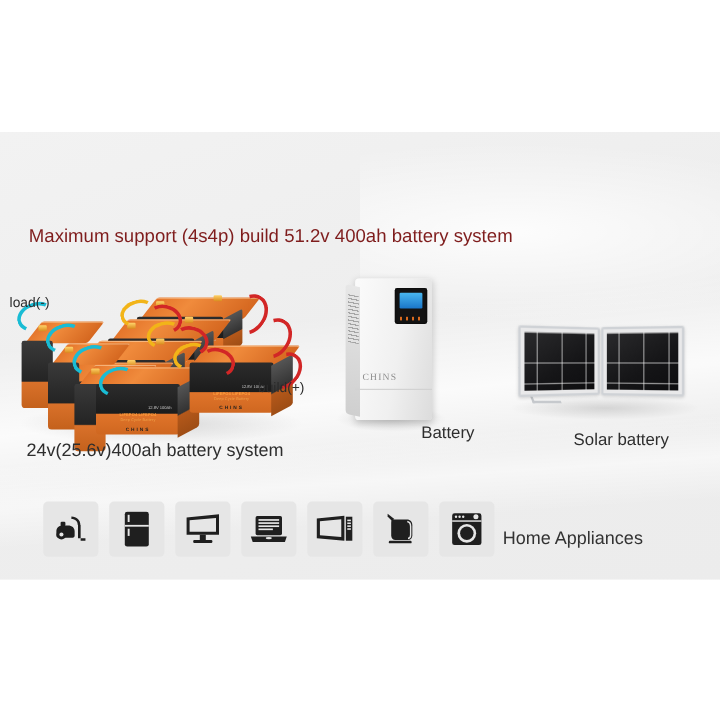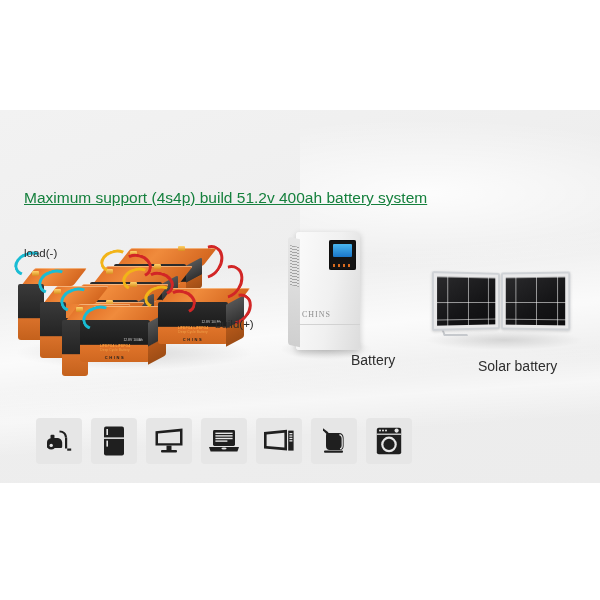--- a/index.html
+++ b/index.html
@@ -29,32 +29,32 @@
 
   
   .headline{
     position:absolute;left:24px;top:124px;width:540px;
     color:#e0852f;font-size:21px;font-weight:bold;line-height:25px;
     letter-spacing:.1px;
   }
   .headline .l2{display:block;}
   .subhead{
     position:absolute;left:24px;top:188px;width:550px;
-    color:#15803d;font-size:15.5px;line-height:20px;text-decoration:underline;
+    color:#7f1d1d;font-size:15.5px;line-height:20px;
   }
 
   
   .cap{position:absolute;color:#2e2e2e;font-size:14px;white-space:nowrap;}
   .cap-battery{left:22px;top:367px;font-size:15px;}
   .cap-inverter{left:351px;top:352px;}
   .cap-solar{left:478px;top:358px;}
   .cap-appliances{left:419px;top:440px;font-size:15px;color:#333;}
 
   .loadlbl{position:absolute;font-size:11.5px;color:#2b2b2b;white-space:nowrap;}
-  .load-neg{left:24px;top:247px;}
+  .load-neg{left:8px;top:247px;}
   .load-pos{left:215px;top:318px;}
 
   
   .bank{position:absolute;left:18px;top:248px;width:230px;height:115px;}
   .batt{position:absolute;width:96px;height:46px;}
   .batt .top{
     position:absolute;left:10px;top:0;width:86px;height:18px;
     background:linear-gradient(100deg,#e4742a 0%,#f08b3c 35%,#d4661f 100%);
     transform:skewX(-38deg);border-radius:2px;
     box-shadow:inset 0 1px 0 rgba(255,220,180,.55);
@@ -274,20 +274,21 @@
     <div class="cable c-red" style="left:104px;top:6px;width:24px;height:18px;border-width:3px;transform:rotate(14deg);"></div>
     <div class="cable c-red" style="left:126px;top:24px;width:24px;height:18px;border-width:3px;transform:rotate(14deg);"></div>
     <div class="cable c-red" style="left:148px;top:42px;width:24px;height:18px;border-width:3px;transform:rotate(14deg);"></div>
     <div class="cable c-red" style="left:176px;top:-4px;width:22px;height:30px;border-width:3px;transform:rotate(34deg);"></div>
     <div class="cable c-red" style="left:196px;top:16px;width:22px;height:30px;border-width:3px;transform:rotate(34deg);"></div>
     <div class="cable c-red" style="left:206px;top:44px;width:20px;height:28px;border-width:3px;transform:rotate(40deg);"></div>
   </div>
 
   <div class="loadlbl load-neg">load(-)</div>
   <div class="loadlbl load-pos">build(+)</div>
+  <div class="cap cap-battery">24v(25.6v)400ah battery system</div>
 
   <svg class="arw ar-left" width="34" height="17" viewBox="0 0 34 17">
     <path d="M0 8.5 L12 0 L12 4.5 L34 4.5 L34 12.5 L12 12.5 L12 17 Z" fill="#ef8129"></path>
   </svg>
   <svg class="arw ar-right" width="34" height="17" viewBox="0 0 34 17">
     <path d="M34 8.5 L22 0 L22 4.5 L0 4.5 L0 12.5 L22 12.5 L22 17 Z" fill="#ef8129"></path>
   </svg>
   <svg class="arw ar-solar" width="34" height="17" viewBox="0 0 34 17">
     <path d="M0 8.5 L12 0 L12 4.5 L34 4.5 L34 12.5 L12 12.5 L12 17 Z" fill="#ef8129"></path>
   </svg>
@@ -394,14 +395,15 @@
         <circle cx="7" cy="3.6" r="1" fill="#e6e6e6"></circle>
         <circle cx="10" cy="3.6" r="1" fill="#e6e6e6"></circle>
         <circle cx="20.6" cy="3.6" r="2.1" fill="#e6e6e6"></circle>
         <circle cx="13" cy="17.4" r="7.8" fill="#e6e6e6"></circle>
         <circle cx="13" cy="17.4" r="5.6" fill="#1f1f1f"></circle>
         <path d="M13 11.8 a5.6 5.6 0 0 1 0 11.2 a3.4 3.4 0 0 0 0-11.2z" fill="#e6e6e6"></path>
       </svg>
     </div>
   </div>
 
+  <div class="cap cap-appliances">Home Appliances</div>
 
 </div>
 
 </body></html>

